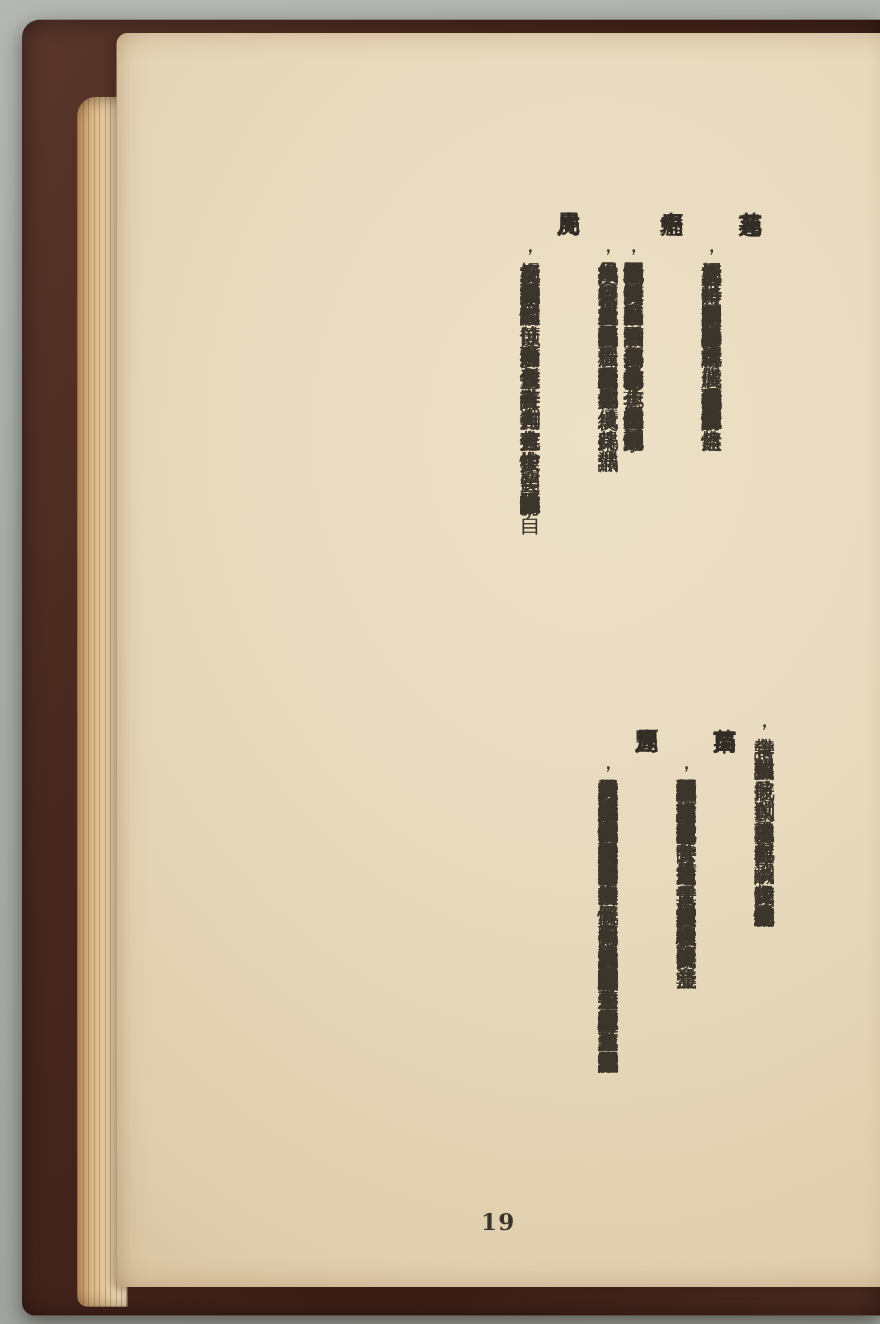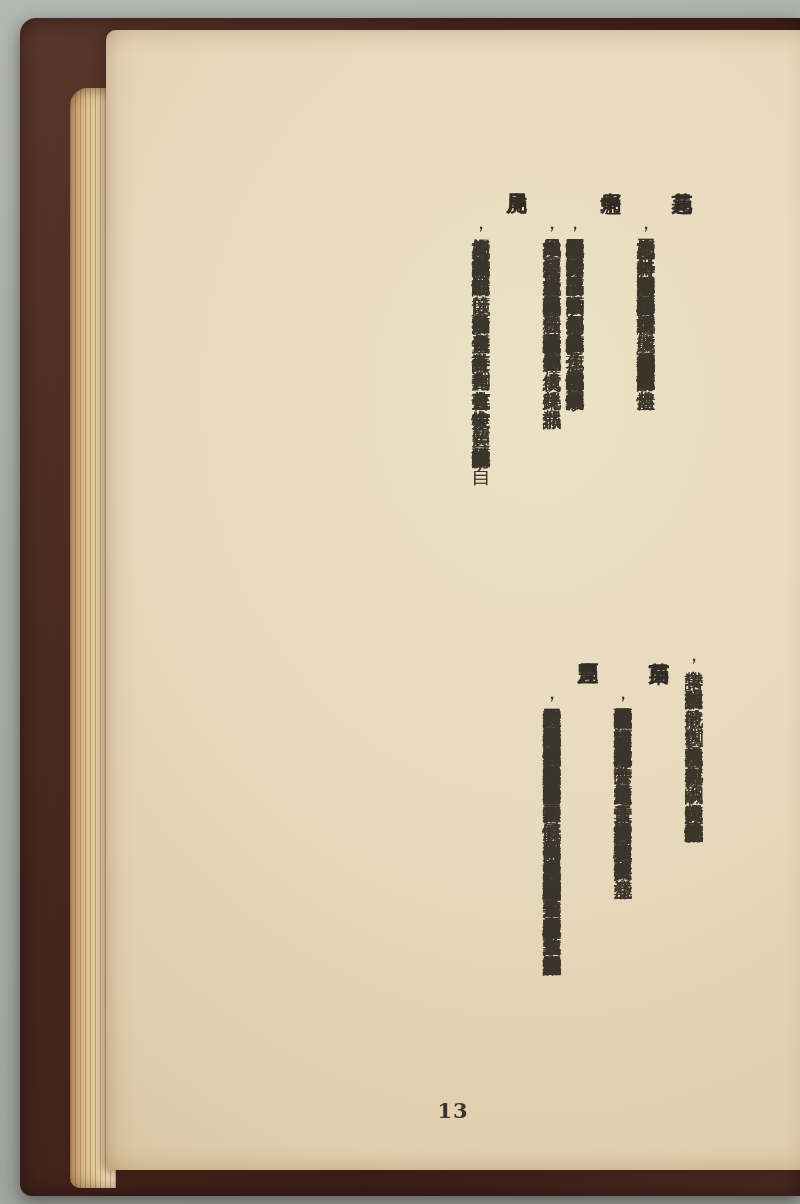--- a/index.html
+++ b/index.html
@@ -107,14 +107,14 @@
     <section>
       <h2>苗栗局</h2>
       <p>本局為慶祝婦女節於三月八日下午在中山室召開婦女工作座談會，討論如何建立幸福家庭。因婦女在家庭中佔絕對重要之地位，除養育子女外，又須兼顧丈夫之日常生活，責任非常重大，與會婦女同仁均提出寶貴意見，交換個人相夫教子經驗，使大家獲得更可貴的資料，受益非淺。</p>
     </section>
     <section>
       <h2>豐原局</h2>
       <p>婦女員工在歡渡三八婦女佳節之時，有感我三軍終年的辛勤與保國衛民之偉大，為發揮我電信婦女敬軍愛國熱忱，特由婦女互助會陳主委來好及陳委員育慧、工會婦女幹事洪秀珍等發起敬軍樂捐運動，全體婦女為善不落人後，慷慨解囊，一日之間共捐得二千七百元，足見婦女同仁愛國熱誠之一斑。於婦女節是日上午九點由王局長大樹率同陳領班育慧等一行六人前往東勢八一四醫院慰問傷患官兵，並致送加菜金二千二百元。繼往豐原警備第四總隊駐后豐大橋警備分隊慰勞，並致送加菜金五百元。他們對於我電信婦女一片愛國赤誠深表感謝。</p>
     </section>
   </div>
 
-  <div class="page-num">13</div>
+  <div class="page-num">19</div>
 </div>
 
 </body></html>

